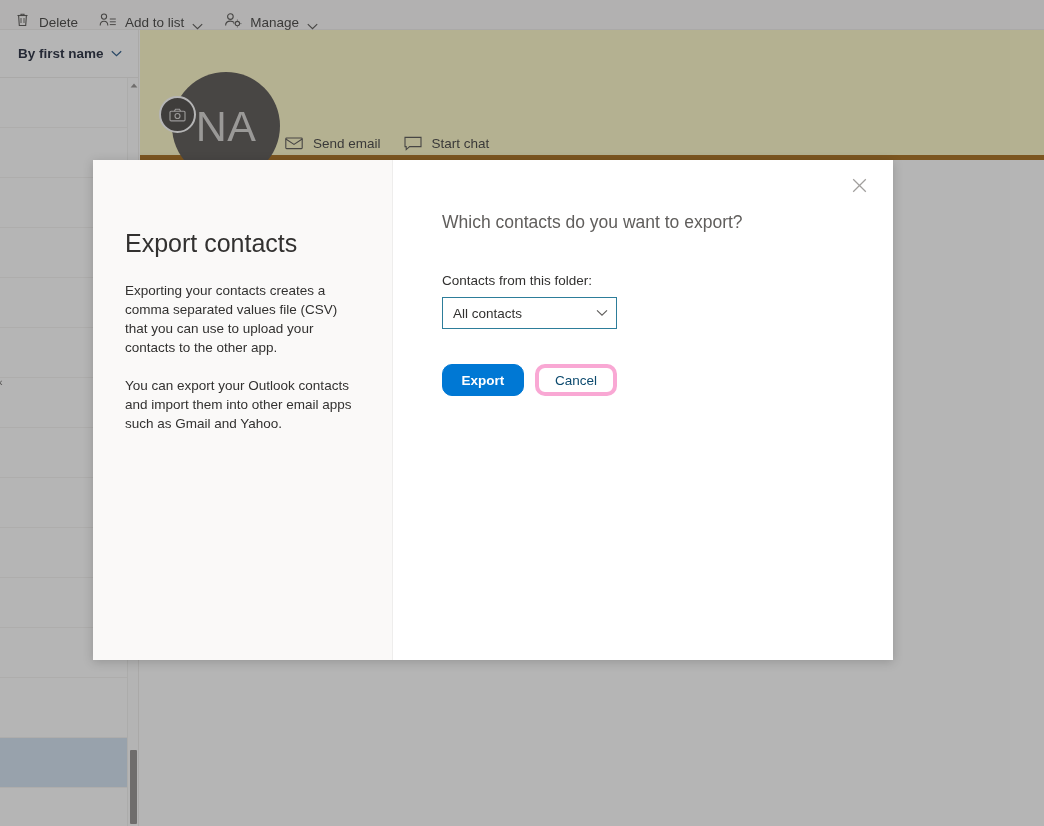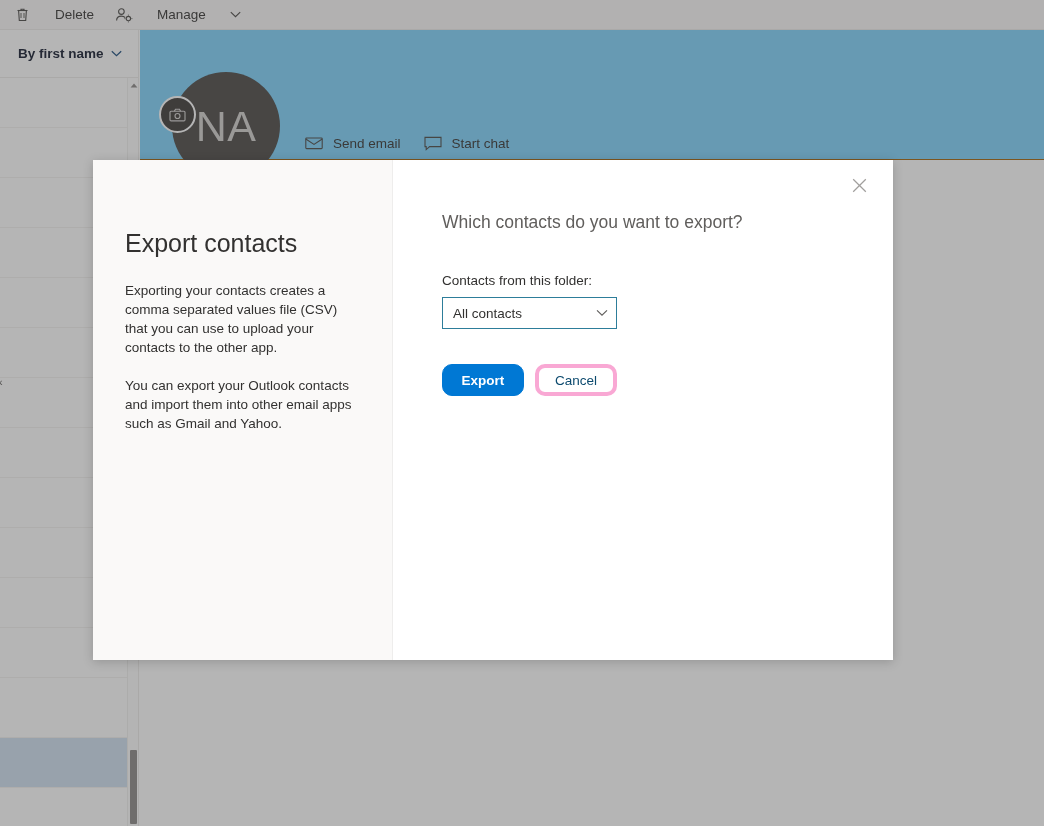--- a/index.html
+++ b/index.html
@@ -32,29 +32,28 @@
     left: 0; top: 0;
     width: 1044px; height: 30px;
     background: #faf9f8;
     border-bottom: 1px solid #edebe9;
     display: flex;
     align-items: center;
     padding-left: 10px;
   }
   .cmd-item {
     display: flex;
-    align-items: center;
+    align-items: flex-end;
     height: 30px;
     padding: 0 10px 0 2px;
     margin-right: 8px;
     color: #323130;
     font-size: 13.5px;
     white-space: nowrap;
     cursor: default;
-    gap: 16px;
   }
   .cmd-icon {
     display: inline-flex;
     align-items: center;
     justify-content: center;
     width: 20px; height: 20px;
     margin-right: 7px;
     color: #484644;
   }
   .cmd-caret {
@@ -133,22 +132,22 @@
     display: flex; align-items: center;
     color: #605e5c;
     font-size: 11px;
   }
 
   
   .detail-band {
     position: absolute;
     left: 140px; top: 30px;
     width: 904px; height: 130px;
-    background: #7dd3fc;
-    border-bottom: 1px solid #a16207;
+    background: #fef9c3;
+    border-bottom: 5px solid #a16207;
   }
   .avatar {
     position: absolute;
     left: 32px; top: 42px;
     width: 108px; height: 108px;
     border-radius: 50%;
     background: #4a4644;
     color: #d2d0ce;
     display: flex;
     align-items: center;
@@ -165,21 +164,21 @@
     background: #3b3735;
     display: flex;
     align-items: center;
     justify-content: center;
     color: #d2d0ce;
     border: 2px solid #ffffff;
     cursor: pointer;
   }
   .detail-actions {
     position: absolute;
-    left: 164px; top: 103px;
+    left: 144px; top: 103px;
     display: flex;
     align-items: flex-start;
   }
   .action-link {
     display: flex;
     align-items: center;
     margin-right: 22px;
     color: #323130;
     font-size: 13.5px;
     white-space: nowrap;
@@ -330,20 +329,35 @@
           <svg width="15" height="16" viewBox="0 0 15 16" fill="none" stroke="currentColor" stroke-width="1.1">
             <path d="M2.5 3.5h10"></path>
             <path d="M6 3.5V2.2h3v1.3"></path>
             <path d="M3.6 3.5l.7 10h6.4l.7-10"></path>
             <path d="M6 6v5M9 6v5" stroke-width="0.9"></path>
           </svg>
         </span>
         <span>Delete</span>
       </div>
 
+      <div class="cmd-item">
+        <span class="cmd-icon">
+          <svg width="18" height="16" viewBox="0 0 18 16" fill="none" stroke="currentColor" stroke-width="1.1">
+            <circle cx="5" cy="4.6" r="2.6"></circle>
+            <path d="M1.2 13.4c0-2.5 1.7-4.2 3.8-4.2s3.8 1.7 3.8 4.2"></path>
+            <path d="M10.8 7h6M10.8 9.8h6M10.8 12.6h6" stroke-width="0.95"></path>
+          </svg>
+        </span>
+        <span>Add to list</span>
+        <span class="cmd-caret">
+          <svg width="11" height="7" viewBox="0 0 11 7" fill="none" stroke="currentColor" stroke-width="1.15">
+            <path d="M0.8 1.2L5.5 5.6L10.2 1.2"></path>
+          </svg>
+        </span>
+      </div>
 
       <div class="cmd-item">
         <span class="cmd-icon">
           <svg width="18" height="16" viewBox="0 0 18 16" fill="none" stroke="currentColor" stroke-width="1.1">
             <circle cx="6.4" cy="4.6" r="2.8"></circle>
             <path d="M1.6 13.6c0-2.7 2.1-4.5 4.8-4.5 1.5 0 2.8.5 3.7 1.4"></path>
             <circle cx="13.4" cy="11.6" r="2.2"></circle>
             <path d="M13.4 8.6v-1M13.4 15.4v-1M10.4 11.6h-1M17.4 11.6h-1" stroke-width="0.85"></path>
           </svg>
         </span>

